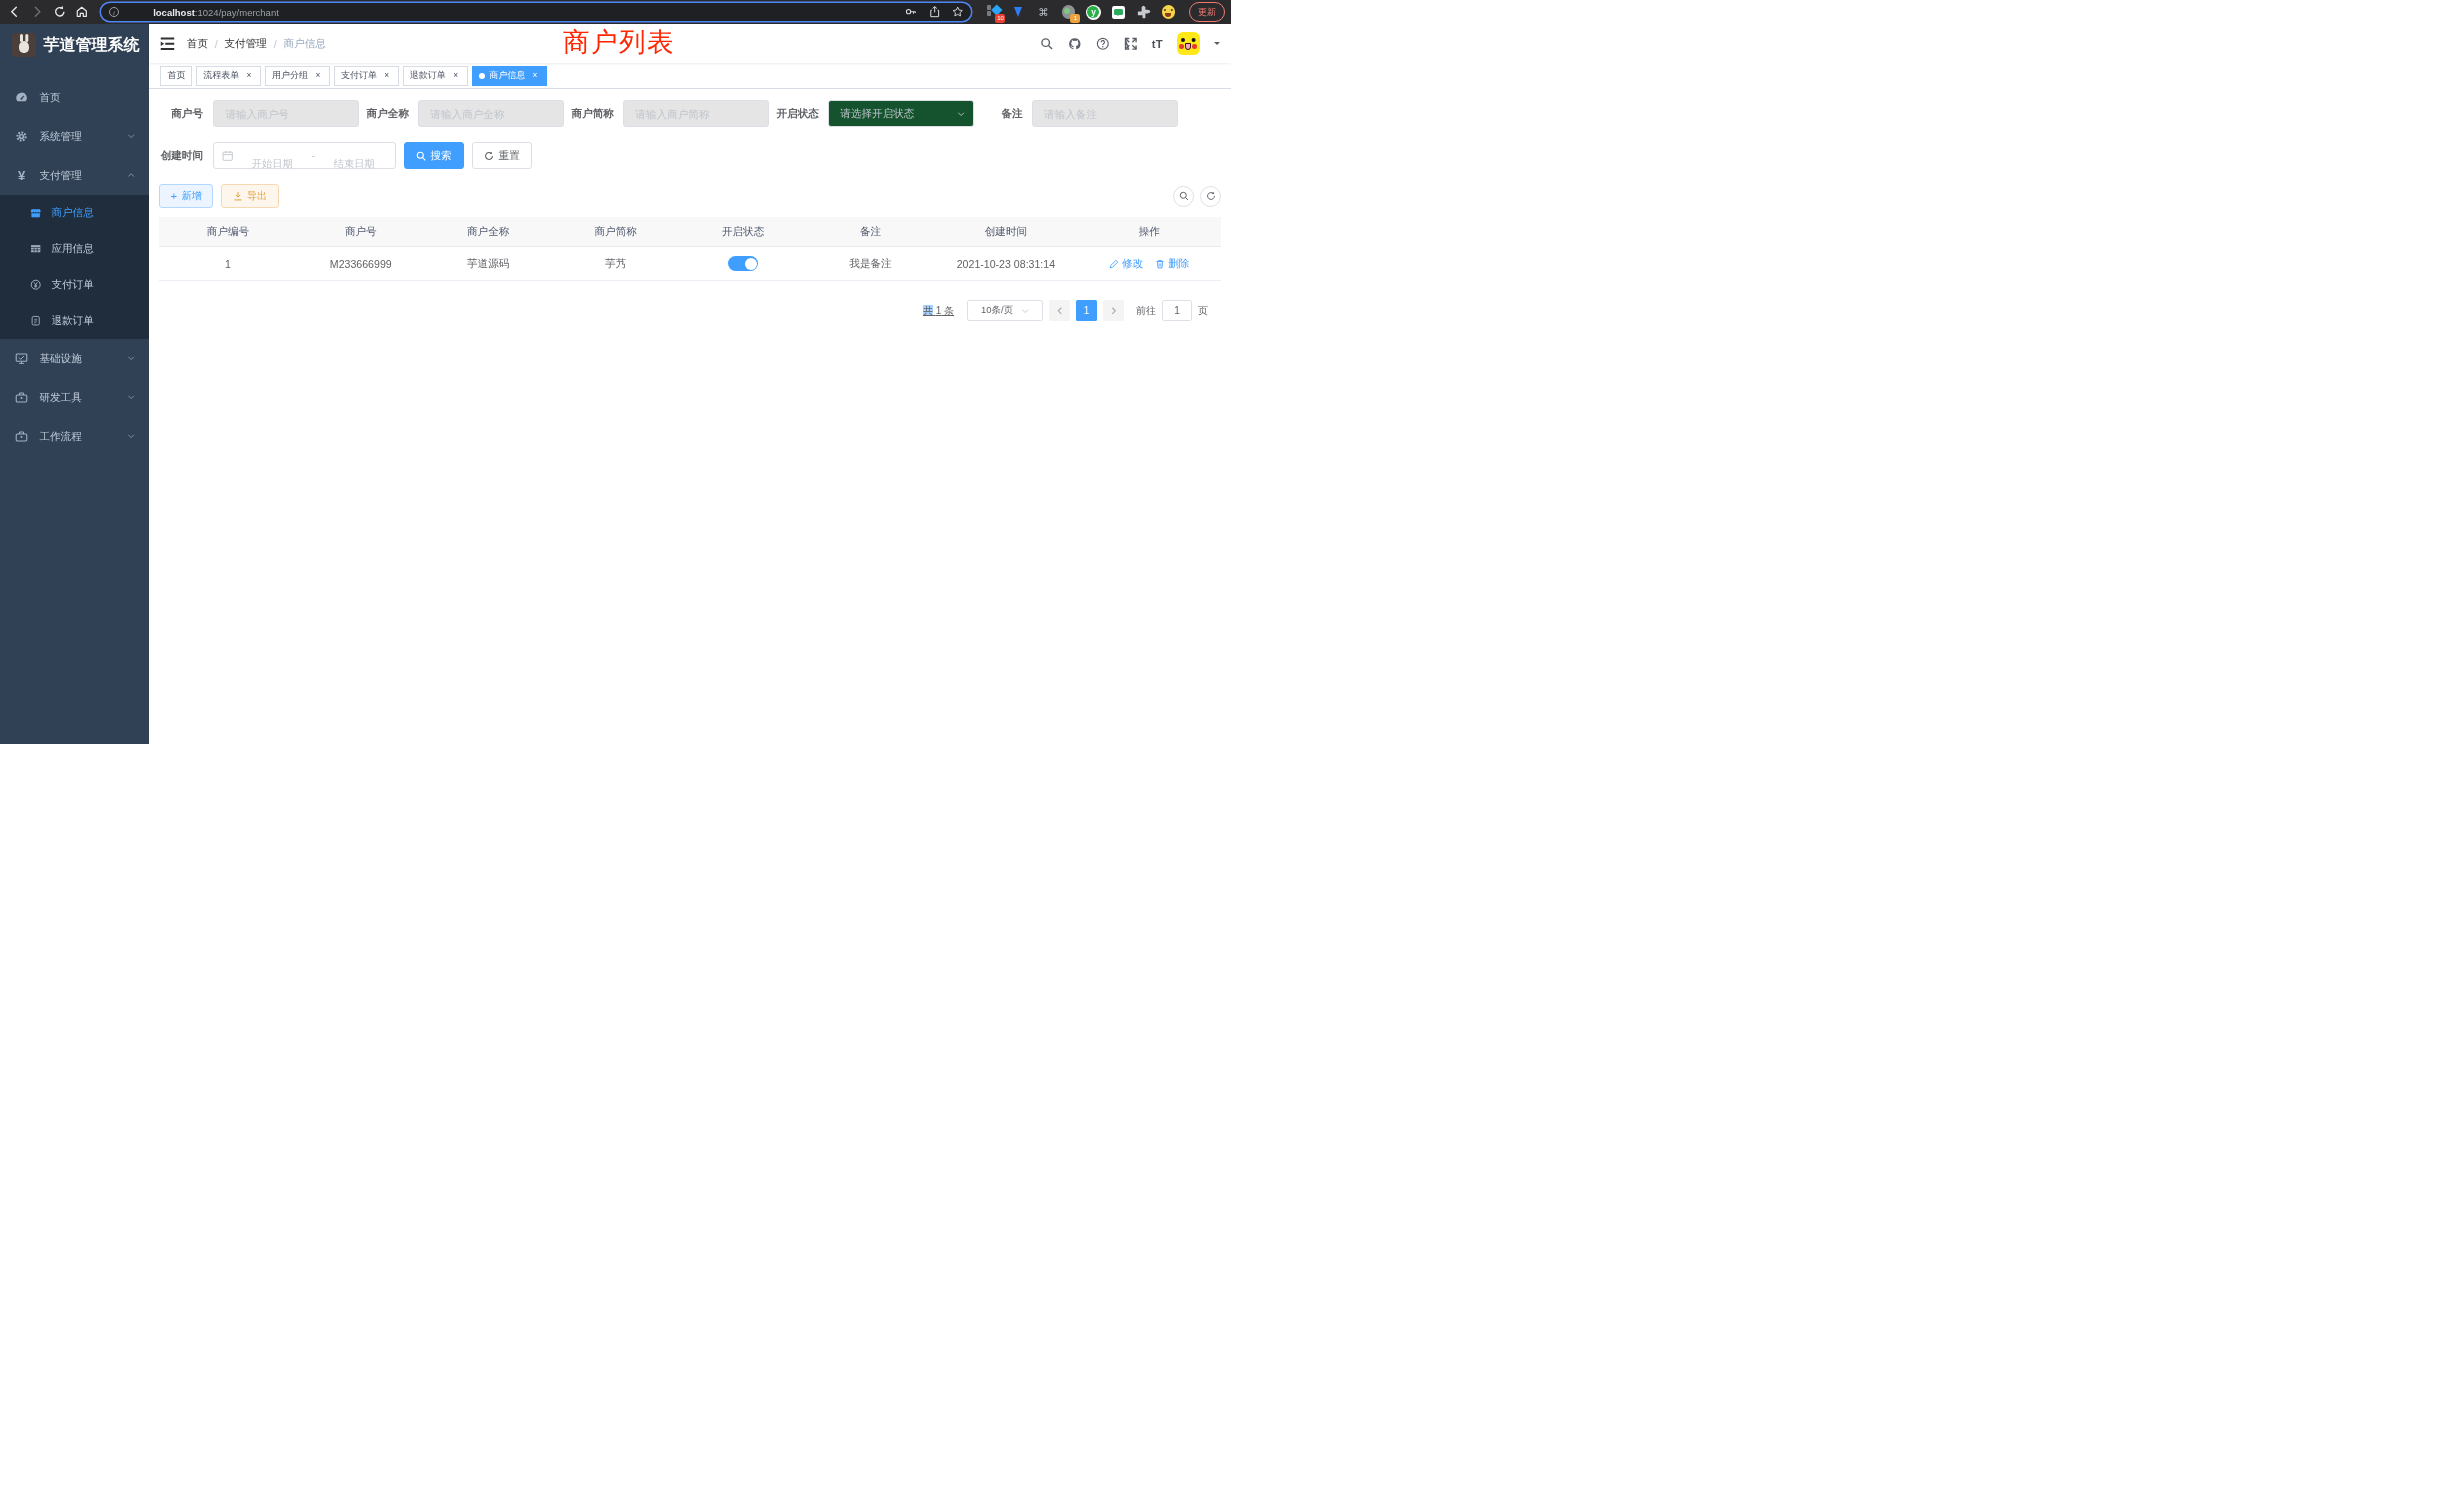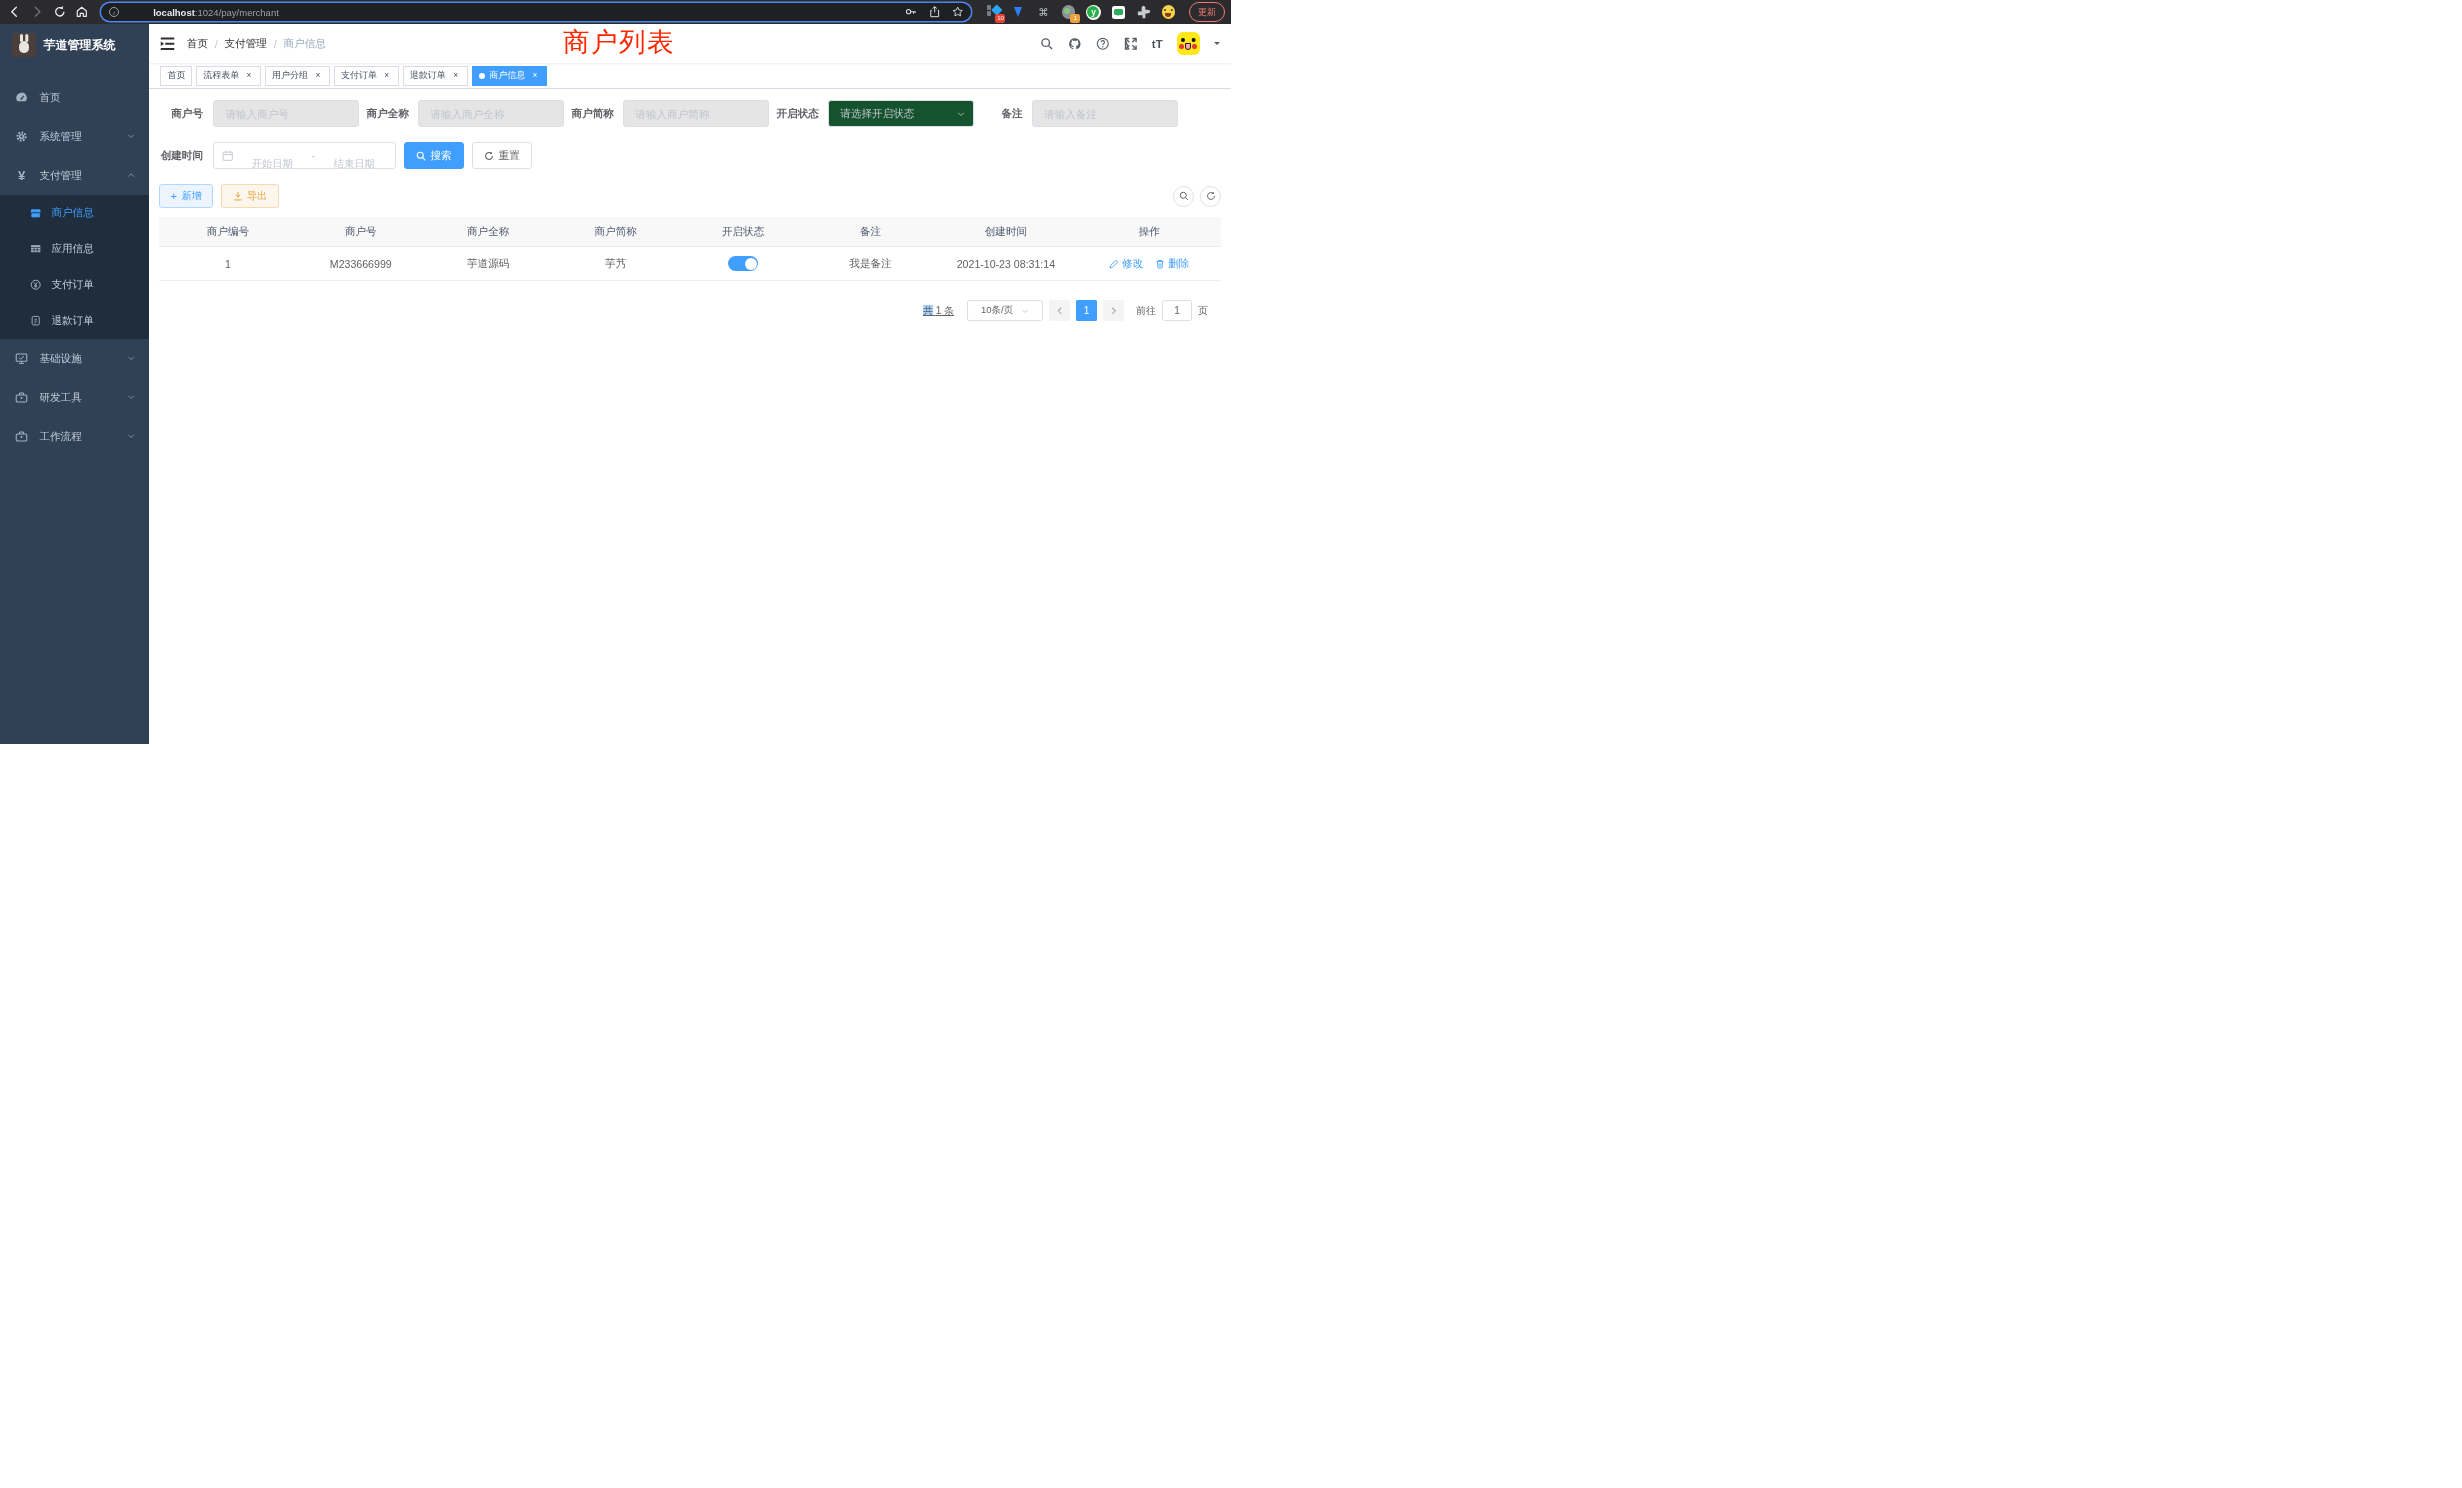--- a/index.html
+++ b/index.html
@@ -61,21 +61,21 @@
   
   .sidebar { width:149px; background:#304156; color:#bfcbd9; flex:none; display:flex;
     flex-direction:column; }
   .logo-row { height:42px; display:flex; align-items:center; gap:7.6px; padding-left:12px; }
   .logo-img { width:24px; height:24px; border-radius:2.3px; background:#4a3f3a; position:relative;
     overflow:hidden; flex:none; }
   .logo-img::before { content:""; position:absolute; left:6.8px; top:7.6px; width:10.6px; height:12px;
     border-radius:50% 50% 45% 45%; background:#e8e4e0; }
   .logo-img::after { content:""; position:absolute; left:7.6px; top:0.8px; width:3px; height:8.3px;
     border-radius:2.3px; background:#e8e4e0; box-shadow:5.3px 0 0 #e8e4e0; }
-  .logo-title { color:#fff; font-size:12px; font-weight:bold; white-space:nowrap; }
+  .logo-title { color:#fff; font-size:16px; font-weight:bold; white-space:nowrap; }
   .menu { margin-top:12px; }
   .menu-item { height:39px; display:flex; align-items:center; padding-left:15px;
     font-size:10.6px; position:relative; cursor:pointer; }
   .menu-item .mi-ic { width:13px; height:13px; margin-right:11.4px; flex:none; color:#a3b1c2; }
   .menu-item .chev { position:absolute; right:13.6px; width:8.3px; height:8.3px; color:#8391a5; }
   .submenu { background:#1f2d3d; }
   .submenu .menu-item { height:36px; padding-left:30px; }
   .submenu .menu-item .mi-ic { width:11.4px; height:11.4px; margin-right:10px; }
   .menu-item.active { color:#409eff; }
   .menu-item.active .mi-ic { color:#409eff; }

